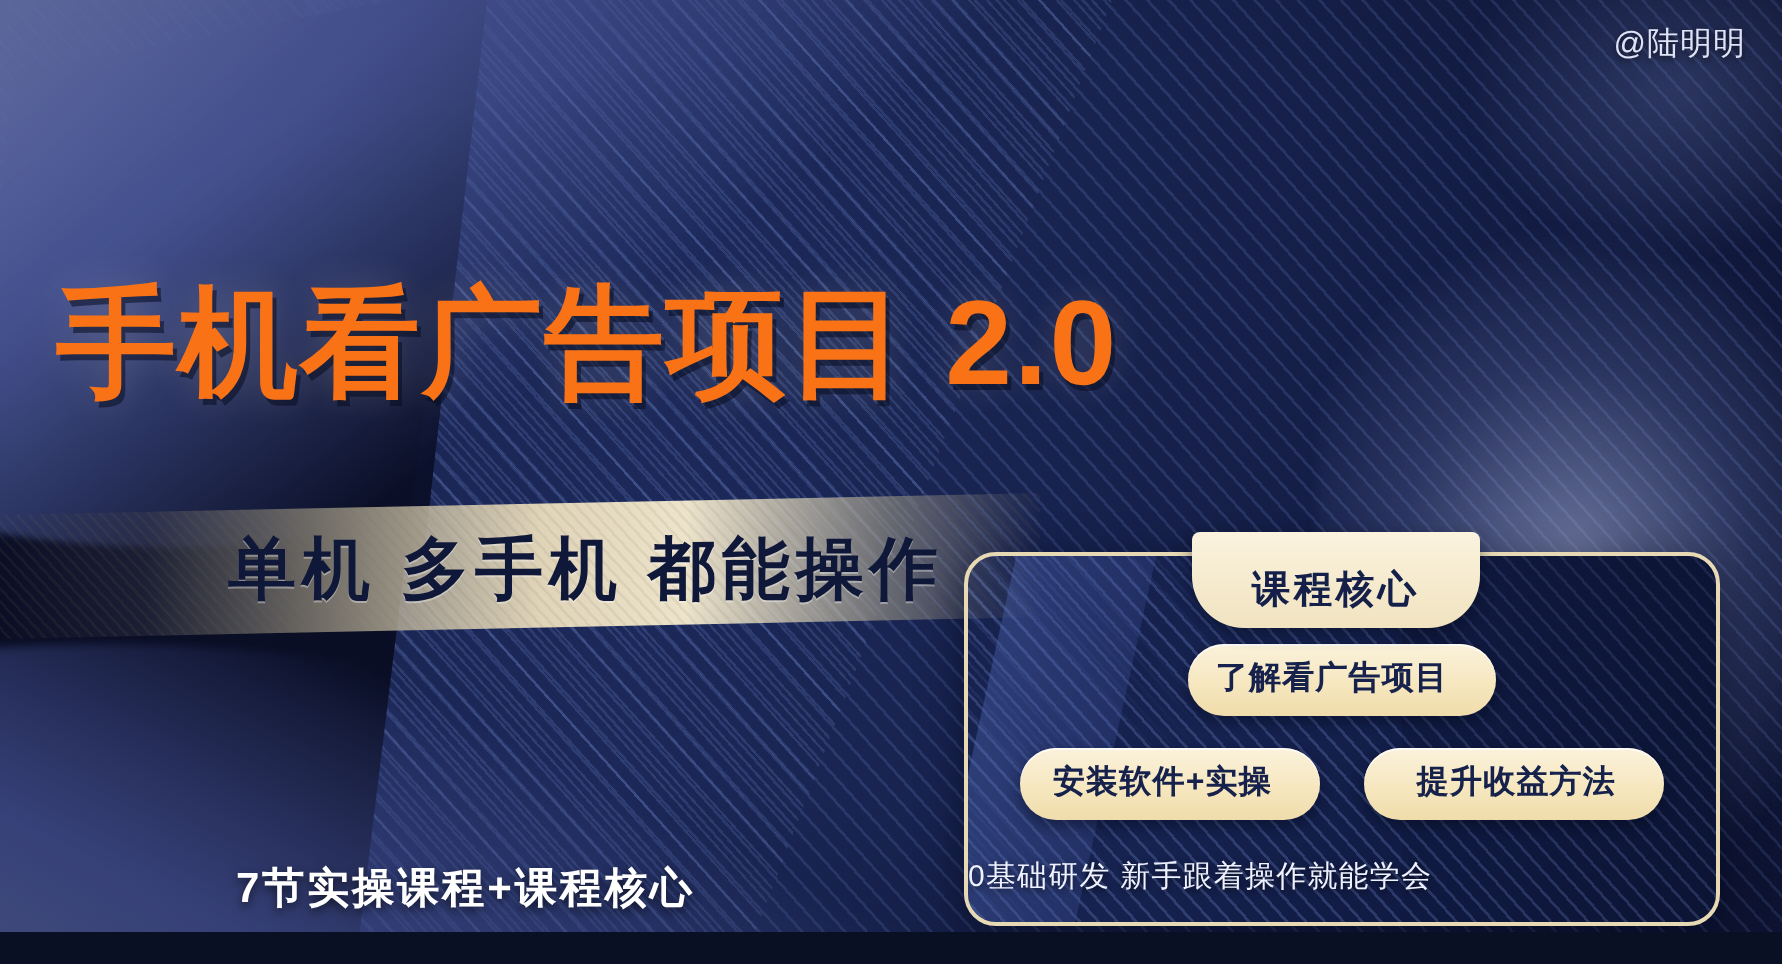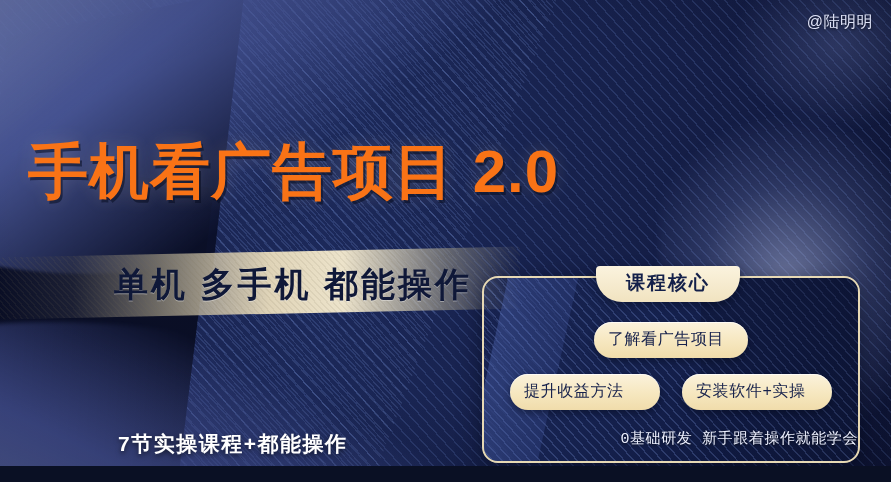--- a/index.html
+++ b/index.html
@@ -179,54 +179,53 @@
     clip-path:polygon(26% 0%,62% 0%,36% 100%,0% 100%);
   }
   .panel-darkcorner{
     position:absolute;right:-4%;top:-6%;width:46%;height:116%;
     background:linear-gradient(200deg,rgba(10,16,42,.55) 0%,rgba(10,16,42,.15) 70%,rgba(10,16,42,0) 100%);
   }
 
   
   .banner{
     position:absolute;left:596px;top:266px;
-    padding:4px 30px 6px 30px;
+    padding:16px 30px 6px 30px;
     background:linear-gradient(180deg,#fbf3de 0%,#f1e3c0 100%);
     color:#14204a;font-size:19px;font-weight:bold;letter-spacing:2px;
     border-radius:4px 4px 26px 26px;
     white-space:nowrap;
     z-index:5;
     box-shadow:0 3px 8px rgba(4,8,24,.45);
   }
 
   
   .pillwrap{
     position:absolute;left:0;right:0;top:44px;
     display:flex;flex-direction:column;gap:16px;
     align-items:center;
     z-index:4;
   }
   .pillrow{display:flex;gap:22px;justify-content:center;width:100%;}
   .pill{
     background:linear-gradient(180deg,#fbf2dc 0%,#f6e7bf 55%,#f0dcab 100%);
     color:#17224c;
-    font-size:16px;font-weight:normal;letter-spacing:.6px;
+    font-size:16px;font-weight:bold;letter-spacing:.6px;
     padding:7px 24px 8px 14px;
     border-radius:999px;
     white-space:nowrap;
-    min-width:150px;text-align:left;
+    min-width:150px;text-align:right;
     box-shadow:0 3px 7px rgba(4,8,24,.45), inset 0 1px 0 rgba(255,255,255,.7);
   }
   .panel-note{
     position:absolute;left:0;right:0;bottom:13px;
-    text-align:right;
+    text-align:left;
     color:#eef1ff;font-size:15px;letter-spacing:.6px;
     white-space:nowrap;z-index:4;
     text-shadow:0 1px 3px rgba(0,0,0,.65);
-    font-family:Liberation Mono, monospace;
   }
 </style>
 </head>
 <body>
 
 <div id="poster">
 
   <div class="bg-base"></div>
   <div class="wedge-mid"></div>
   <div class="stripes"></div>
@@ -240,34 +239,34 @@
   <div class="haze-tr"></div>
   <div class="vignette"></div>
 
   <div class="watermark">@陆明明</div>
 
   <div class="title">手机看广告项目 2.0</div>
 
   <div class="goldband"></div>
   <div class="subtitle">单机 多手机 都能操作</div>
 
-  <div class="bottomline">7节实操课程+都能操作</div>
+  <div class="bottomline">7节实操课程+课程核心</div>
 
   <div class="panel">
     <div class="panel-stripes"></div>
     <div class="panel-lightwedge"></div>
     <div class="panel-darkcorner"></div>
 
     <div class="pillwrap">
       <div class="pillrow">
         <div class="pill">了解看广告项目</div>
       </div>
       <div class="pillrow">
+        <div class="pill">安装软件+实操</div>
         <div class="pill">提升收益方法</div>
-        <div class="pill">安装软件+实操</div>
       </div>
     </div>
 
     <div class="panel-note">0基础研发 新手跟着操作就能学会</div>
   </div>
 
   <div class="banner">课程核心</div>
 
 </div>
 

